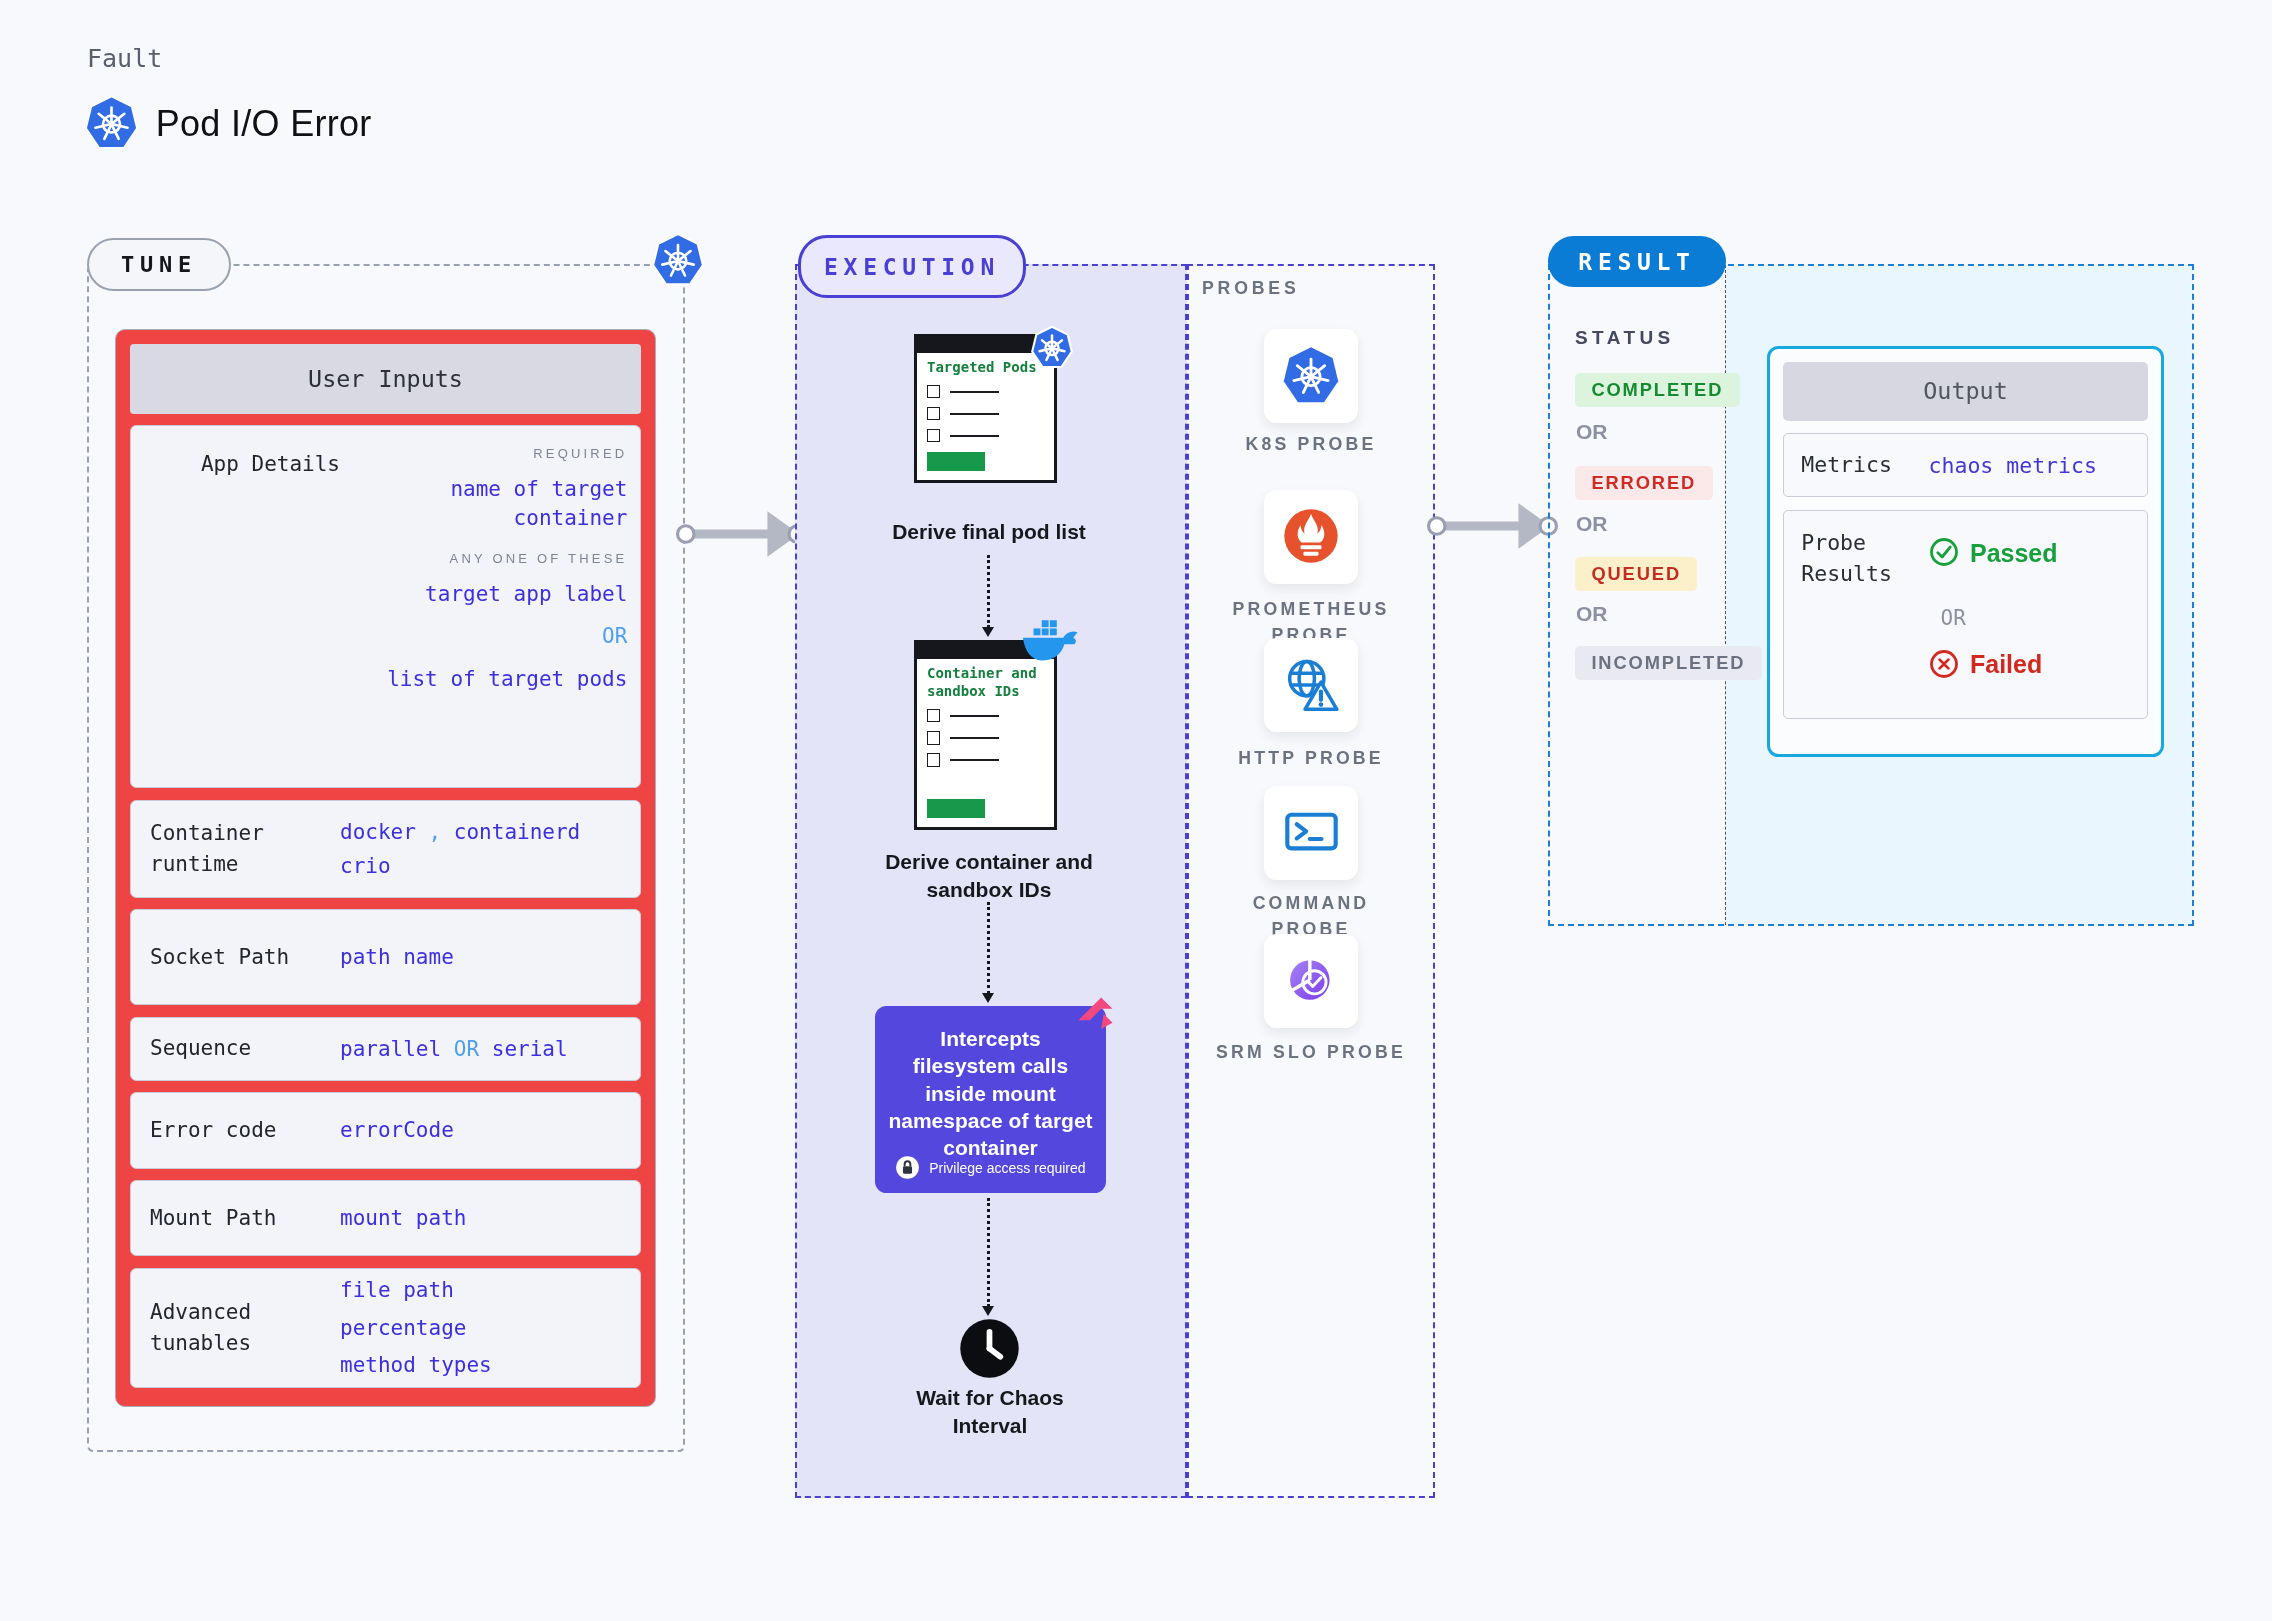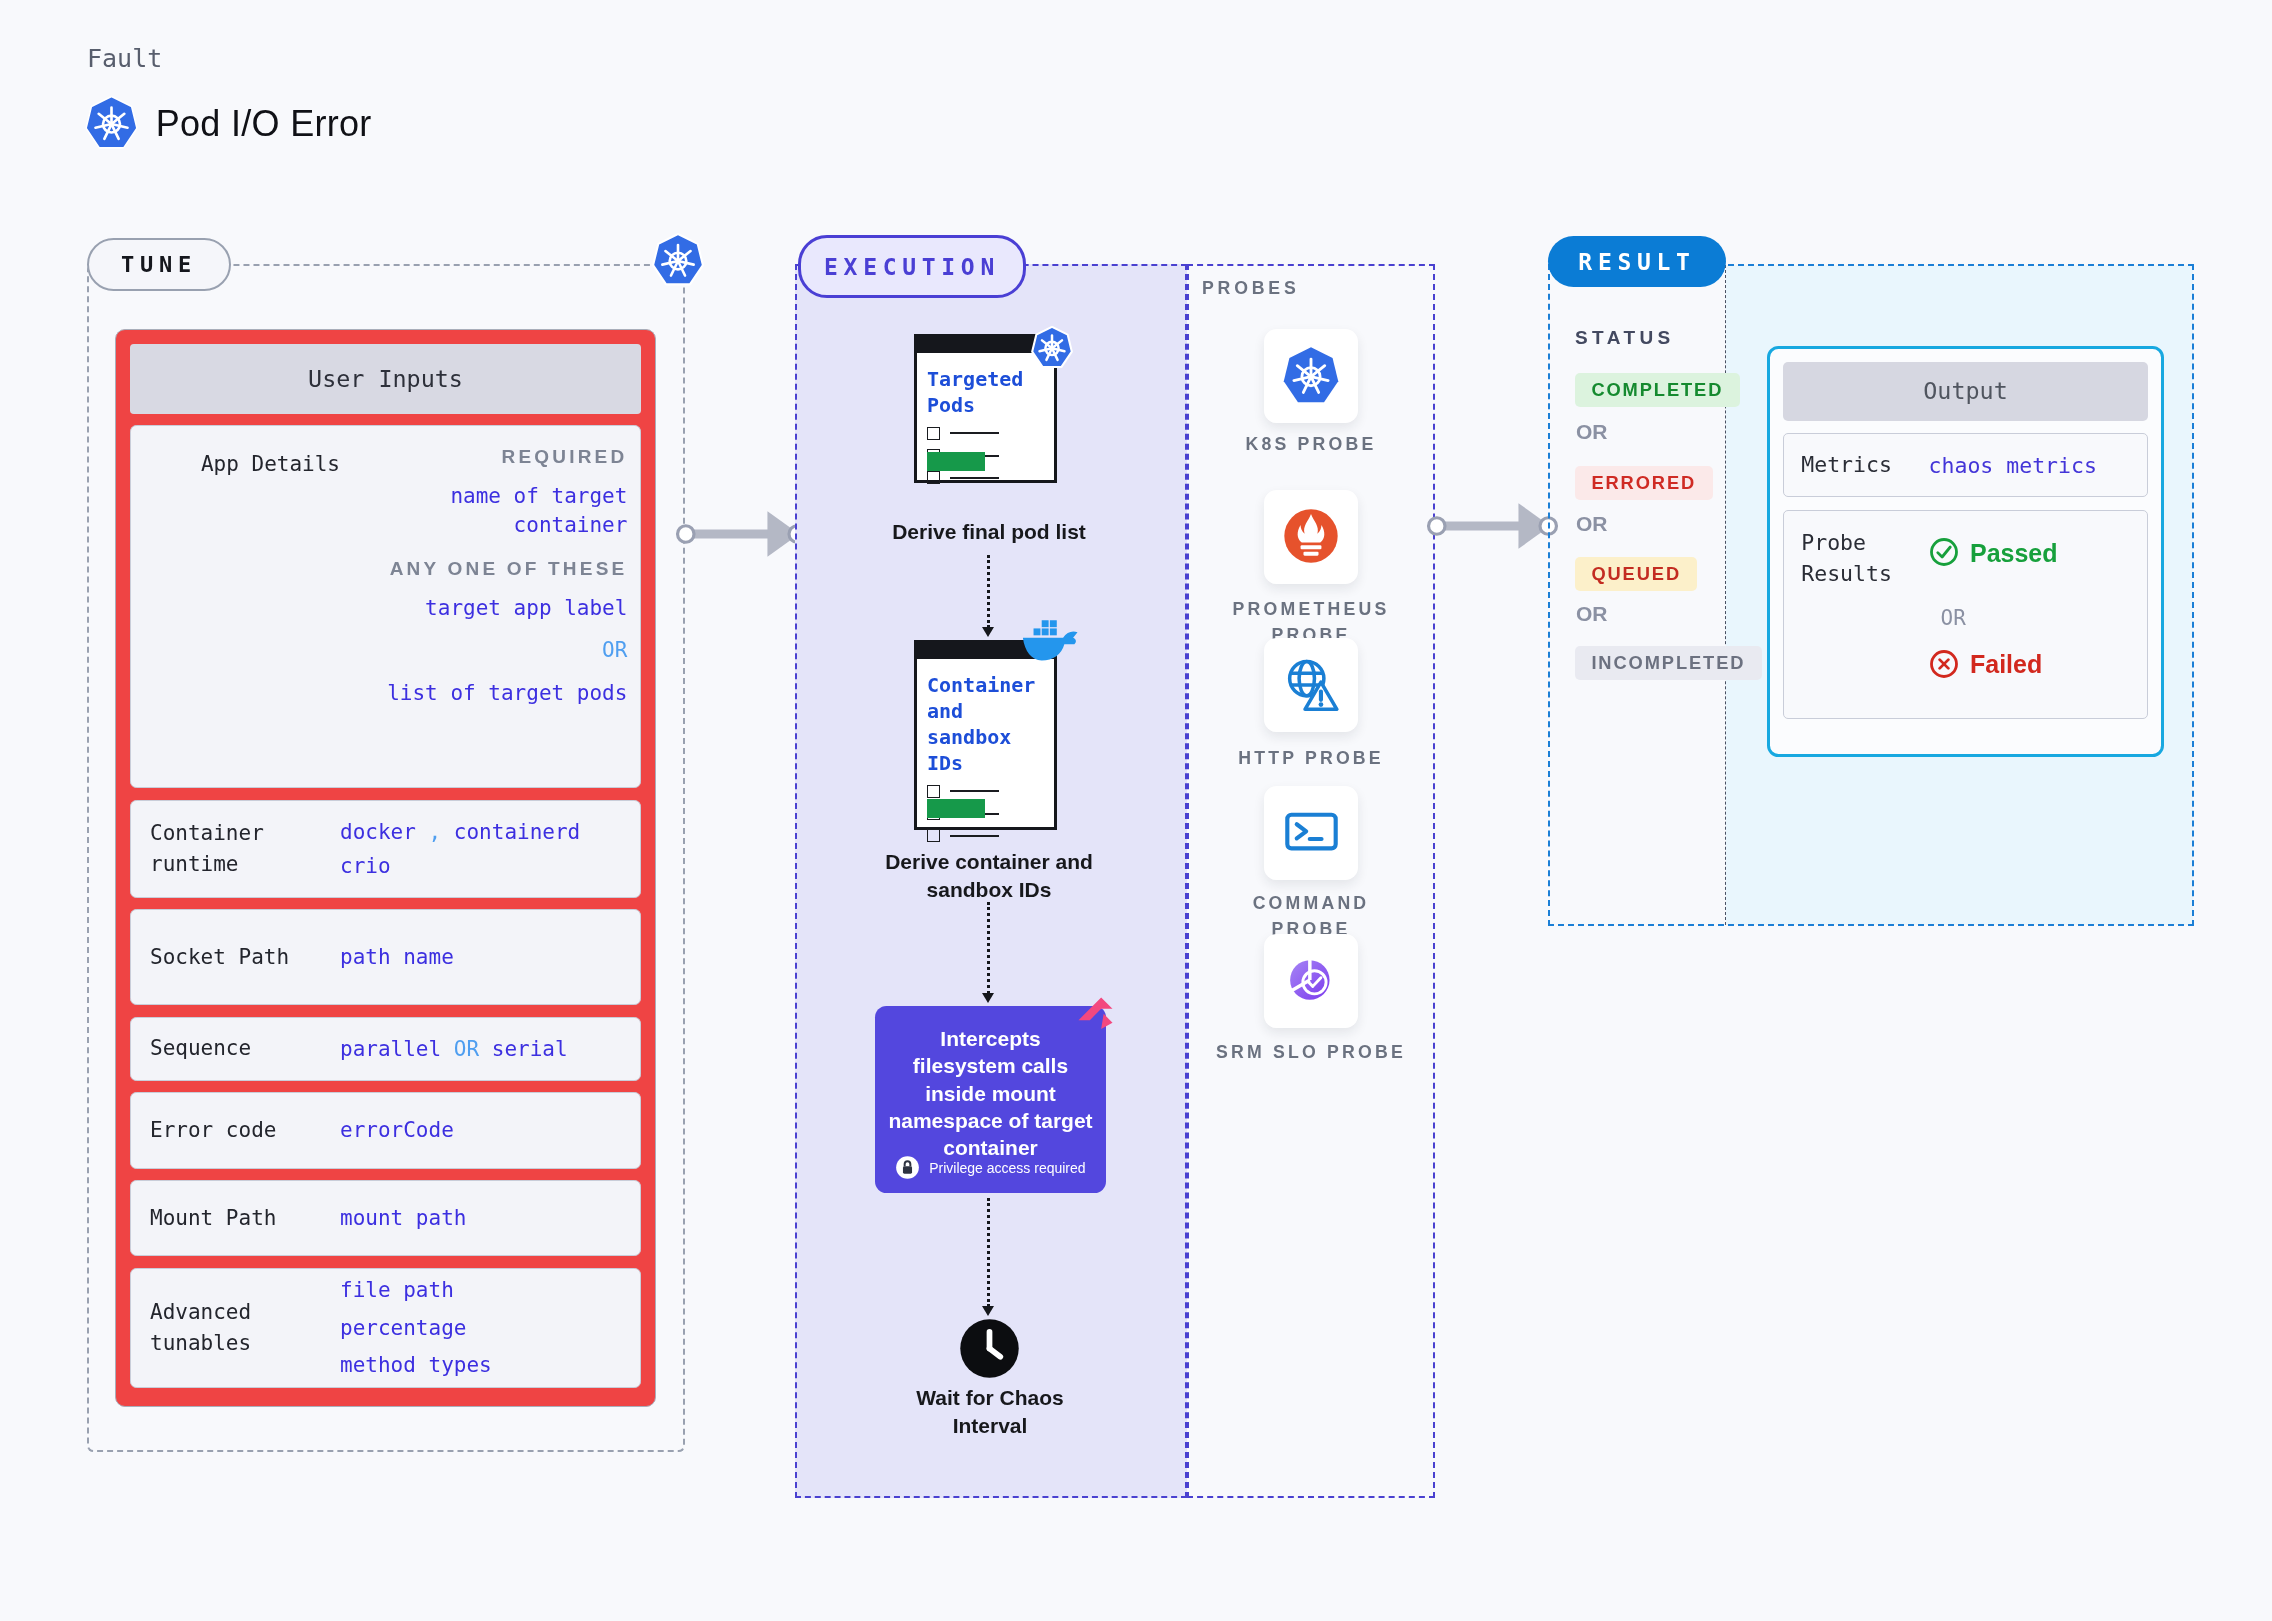--- a/index.html
+++ b/index.html
@@ -29,21 +29,21 @@
            border:1.9px solid #a9aeba;border-radius:10px;padding:14px;}
   .ui-head{height:70px;background:#d8d9e3;border-radius:3.8px;display:flex;align-items:center;
            justify-content:center;font-size:23.4px;color:#2d303a;}
   .ui-row{margin-top:11.4px;background:#f3f4f9;border:1.3px solid #c9cdd9;border-radius:6.3px;
           box-sizing:border-box;display:flex;}
   .ui-row.center{align-items:center;}
   .row-label{width:190px;padding-left:19px;font-size:21px;color:#23252d;line-height:1.45;flex:none;}
   .row-vals{flex:1;padding-right:12.6px;}
   .ui-row.top .row-label{padding-top:23px;}
   .ui-row.top .row-vals{padding-top:20px;padding-bottom:19px;}
-  .small-cap{font-size:19px;font-weight:700;letter-spacing:3.2px;color:#7d8494;margin-bottom:14px;}
+  .small-cap{font-size:13px;font-weight:400;letter-spacing:3.2px;color:#7d8494;margin-bottom:14px;}
   .val{font-size:21px;color:#3c2fe0;line-height:1.35;margin-bottom:14px;max-width:291px;}
   .val.lite{color:#4f9ef0;}
   .gap-top{margin-top:19px;margin-left:16px;}
   .inline-val{font-size:21px;color:#3c2fe0;}
   .inline-val .sep{color:#4f9ef0;}
   .r-app{height:363px;text-align:right;}
   .r-runtime{height:98px;}
   .r-socket{height:96px;}
   .r-seq{height:64px;}
   .r-err{height:77px;}
@@ -52,21 +52,21 @@
   .stack .val{margin-bottom:8.8px;}
 
   
   .exec-box{left:795px;top:264px;width:392px;height:1234px;background:#e4e4f9;
             border:2.5px dashed #4a41d0;box-sizing:border-box;}
   .probes-box{left:1187px;top:264px;width:248px;height:1234px;border:2.5px dashed #4a41d0;box-sizing:border-box;}
   .probes-label{left:1202px;top:278px;font-size:17.7px;font-weight:700;letter-spacing:3.8px;color:#6b7280;}
 
   .doc-card{background:#ffffff;border:3.2px solid #15171c;box-sizing:border-box;}
   .doc-bar{height:16px;background:#15171c;}
-  .doc-title{padding:13px 0 0 10px;font-size:20px;font-weight:700;color:#1d4ed8;line-height:1.3;}
+  .doc-title{padding:5px 0 0 10px;font-size:14px;font-weight:700;color:#15803d;line-height:1.3;}
   .chk-row{display:flex;align-items:center;gap:10px;margin:8.8px 0 0 10px;}
   .chk{width:13.3px;height:13.3px;border:1.9px solid #1a1c20;box-sizing:border-box;}
   .chk-line{width:49px;height:0;border-top:2.5px solid #1a1c20;}
   .green-bar{position:absolute;left:10px;bottom:8.8px;width:58px;height:19px;background:#16994a;}
   .card1{left:914px;top:334px;width:143px;height:149px;}
   .card2{left:914px;top:640px;width:143px;height:190px;}
 
   .caption{font-size:21px;font-weight:700;color:#17181c;text-align:center;line-height:1.35;}
   .cap1{left:872px;top:518px;width:234px;}
   .cap2{left:872px;top:848px;width:234px;}

